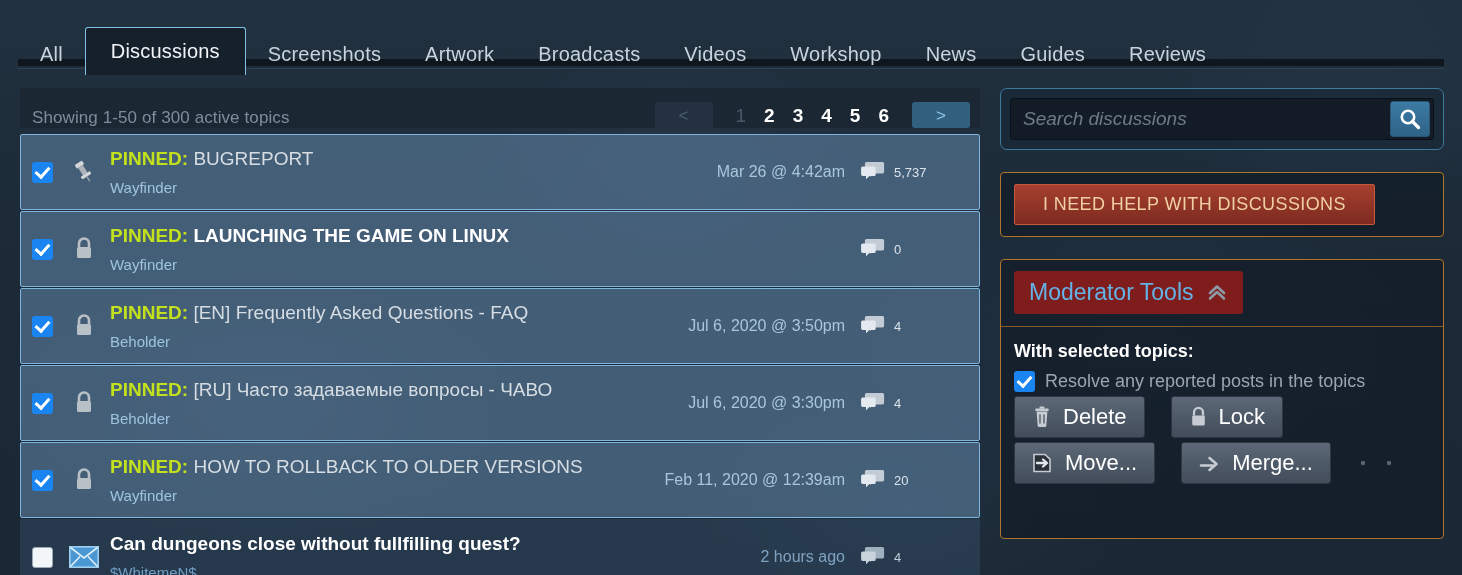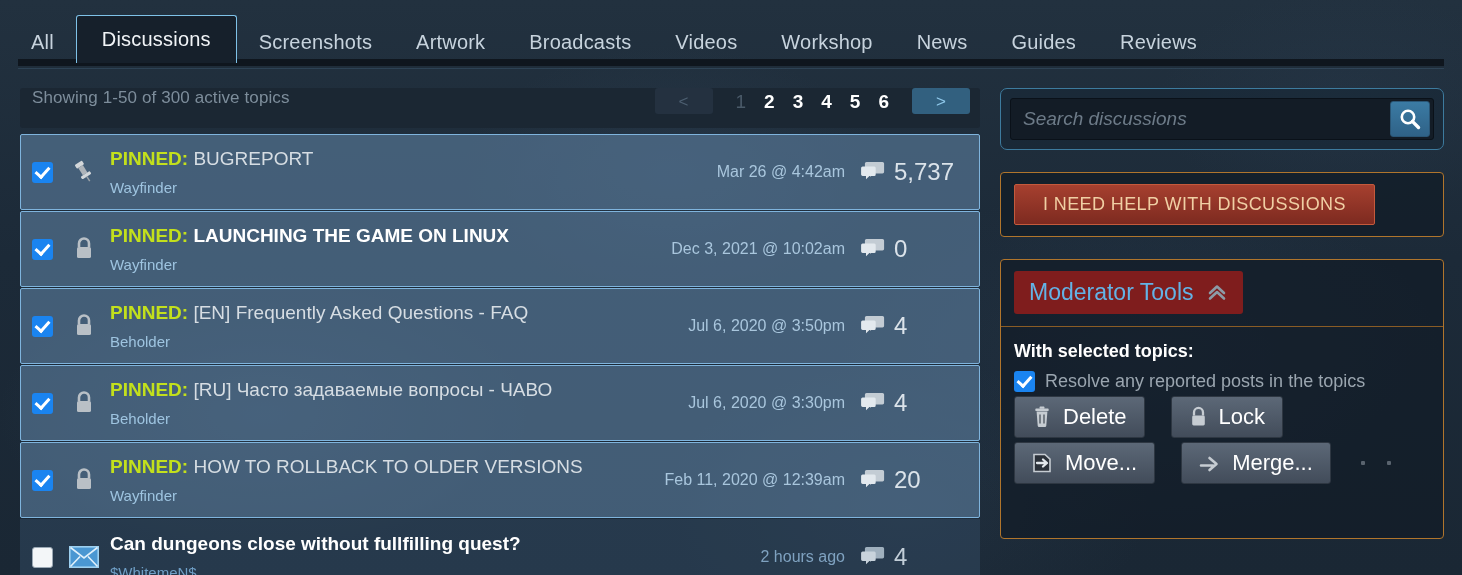--- a/index.html
+++ b/index.html
@@ -27,23 +27,23 @@
       radial-gradient(ellipse 260px 160px at 92% 18%, rgba(52,74,100,0.16), transparent 72%),
       radial-gradient(ellipse 340px 200px at 62% 88%, rgba(66,92,118,0.14), transparent 72%),
       linear-gradient(180deg, #22313f 0%, #1c2a38 45%, #1a2734 100%);
     z-index: 0;
   }
 
   .wrap { position: relative; z-index: 2; width: 1462px; height: 575px; }
 
   
   .tabbar {
-    position: absolute; left: 0; top: 0; width: 1462px; height: 63px;
+    position: absolute; left: 0; top: 12px; width: 1462px; height: 63px;
     display: flex; align-items: flex-end;
-    padding-left: 9px;
+    padding-left: 18px;
   }
   .tab {
     font-size: 20px;
     color: #c7d3dd;
     padding: 10px 22px 12px 22px;
     line-height: 1;
     letter-spacing: .2px;
     white-space: nowrap;
     position: relative;
     top: 1px;
@@ -71,21 +71,21 @@
   .cols { position: absolute; left: 0; top: 70px; width: 1462px; height: 505px; }
 
   .left { position: absolute; left: 20px; top: 18px; width: 960px; }
   .right { position: absolute; left: 1000px; top: 18px; width: 444px; }
 
   
   .pagehdr {
     height: 40px;
     background: #1b2733;
     border-radius: 3px;
-    display: flex; align-items: flex-start;
+    display: flex; align-items: flex-end;
     padding: 0 10px 0 12px;
     position: relative;
   }
   .showing {
     font-size: 17px;
     color: #7d8d9b;
     letter-spacing: .1px;
   }
   .pager { margin-left: auto; display: flex; align-items: center; gap: 0; }
   .pgbtn {
@@ -165,21 +165,21 @@
   }
   .row.unselected .date { color: #7fa2c0; }
 
   .replies {
     flex: none;
     width: 118px;
     display: flex; align-items: center; gap: 9px;
     padding-right: 14px;
     justify-content: flex-start;
   }
-  .rcount { font-size: 24px; color: #dbe3ea; }
+  .rcount { font-size: 13px; color: #dbe3ea; }
   .row.unselected .rcount { color: #c2ced8; }
 
   
   .panel-search {
     border: 1px solid #3d7b9e;
     border-radius: 7px;
     padding: 9px;
     background: rgba(22,38,53,0.55);
   }
   .searchbox {
@@ -354,21 +354,20 @@
               <svg width="22" height="26" viewBox="0 0 22 26">
                 <path d="M6 11V7.5a5 5 0 0 1 10 0V11" fill="none" stroke="#b9c0c6" stroke-width="2.6"></path>
                 <rect x="4" y="11" width="14" height="11" rx="1.6" fill="#b9c0c6"></rect>
               </svg>
             </span>
           </div>
           <div class="titlecol">
             <div class="ttl"><span class="pinned">PINNED:</span><span class="ttl-text unread"> LAUNCHING THE GAME ON LINUX</span></div>
             <div class="author">Wayfinder</div>
           </div>
-          <div class="date">Dec 3, 2021 @ 10:02am</div>
           <div class="replies">
             <span>
               <svg width="24" height="22" viewBox="0 0 24 22">
                 <path d="M2 1h16a1.6 1.6 0 0 1 1.6 1.6v8.2A1.6 1.6 0 0 1 18 12.4H9.5L5.6 16v-3.6H2A1.6 1.6 0 0 1 .4 10.8V2.6A1.6 1.6 0 0 1 2 1z" fill="#c3ccd4" transform="translate(3.5,0)"></path>
                 <path d="M1.6 5.5h11.6A1.5 1.5 0 0 1 14.7 7v6.6a1.5 1.5 0 0 1-1.5 1.5H8.4L5 18.3V15H1.6A1.5 1.5 0 0 1 .1 13.6V7a1.5 1.5 0 0 1 1.5-1.5z" fill="#e3e9ee"></path>
               </svg>
             </span>
             <span class="rcount">0</span>
           </div>
         </div>

